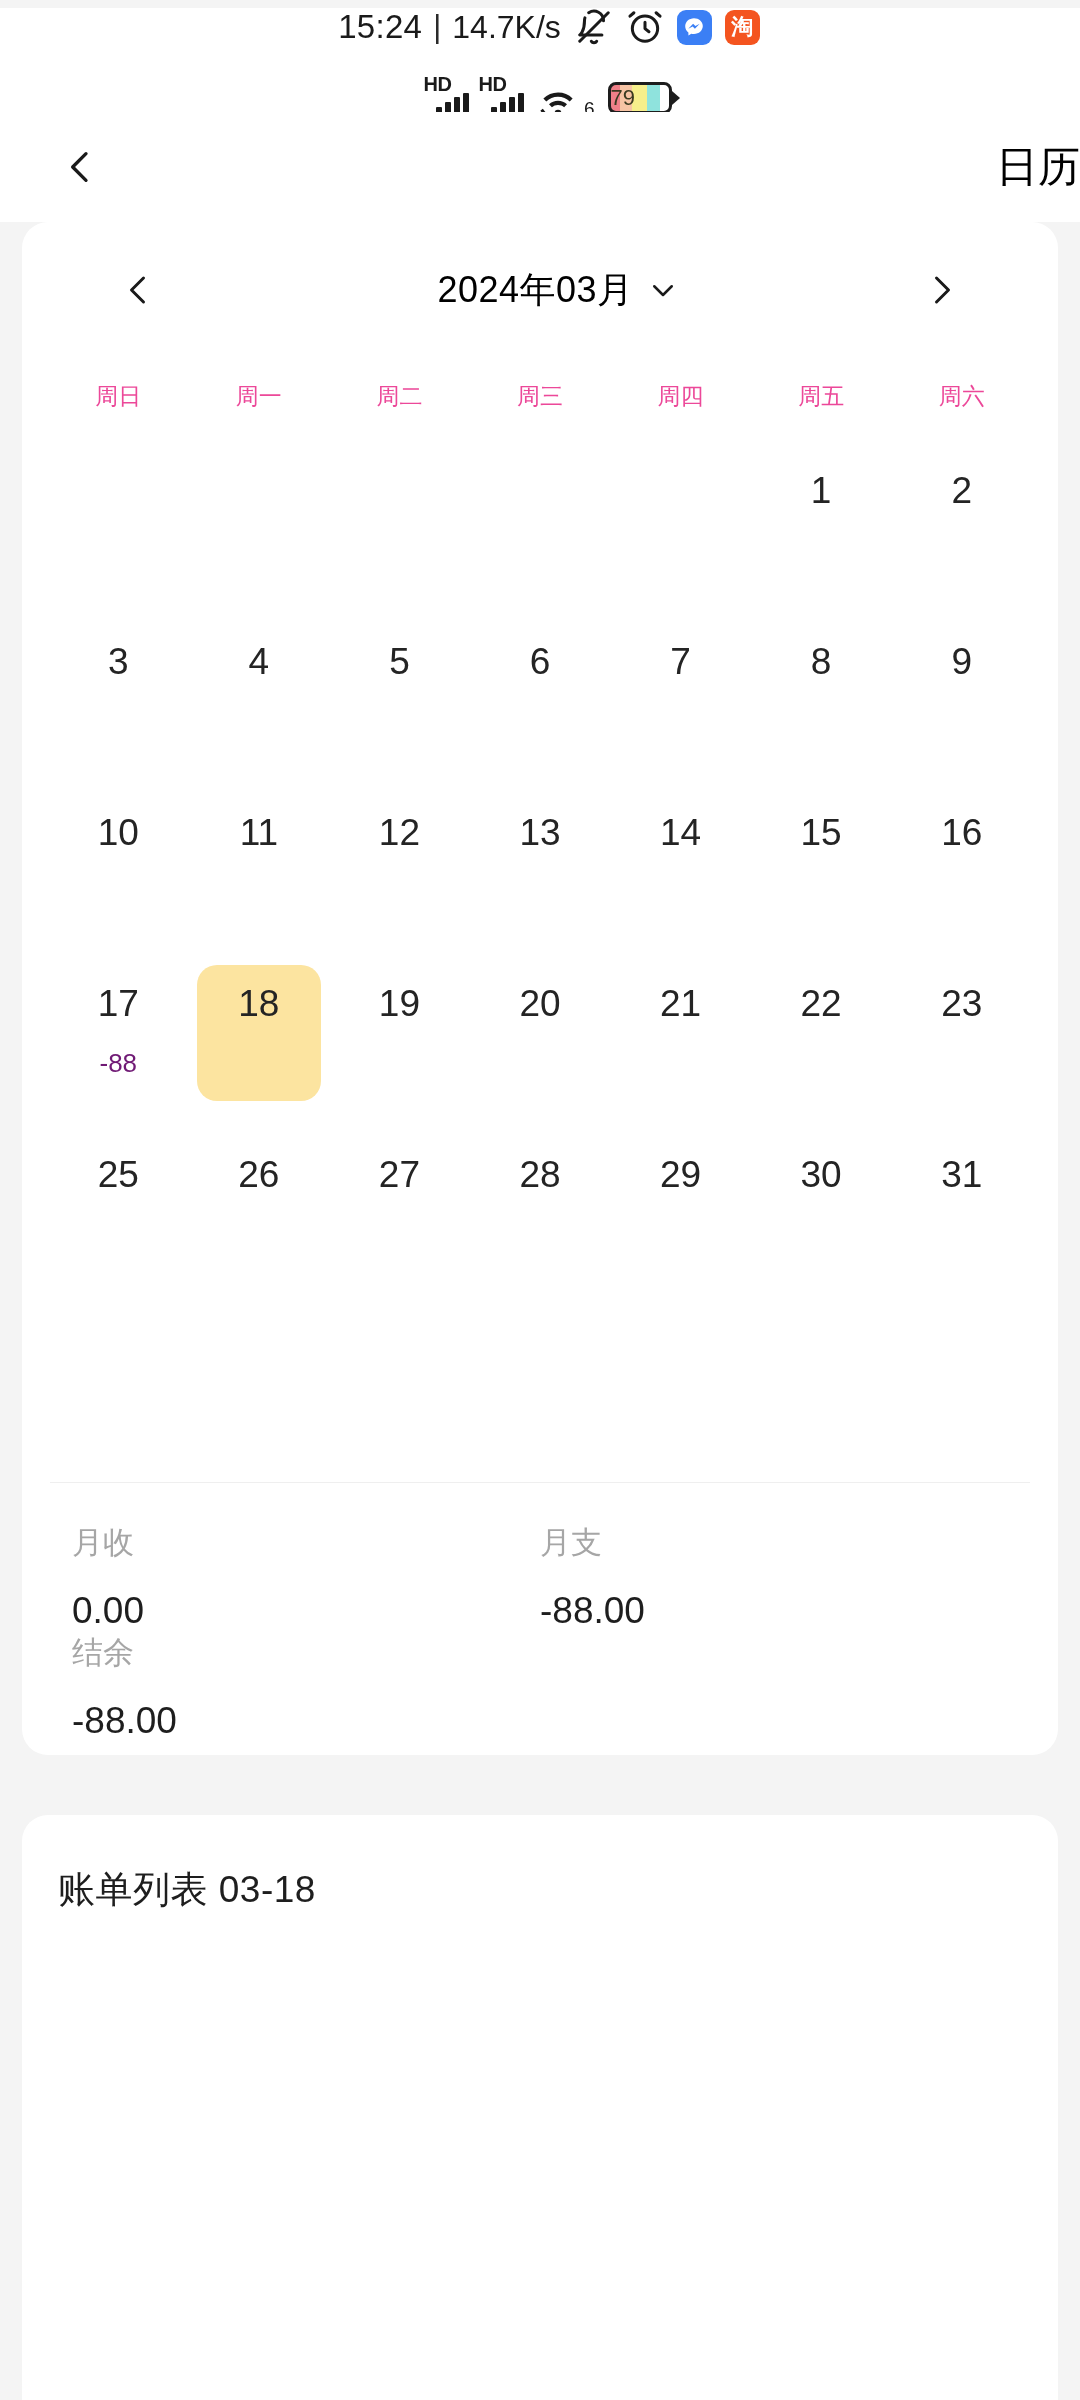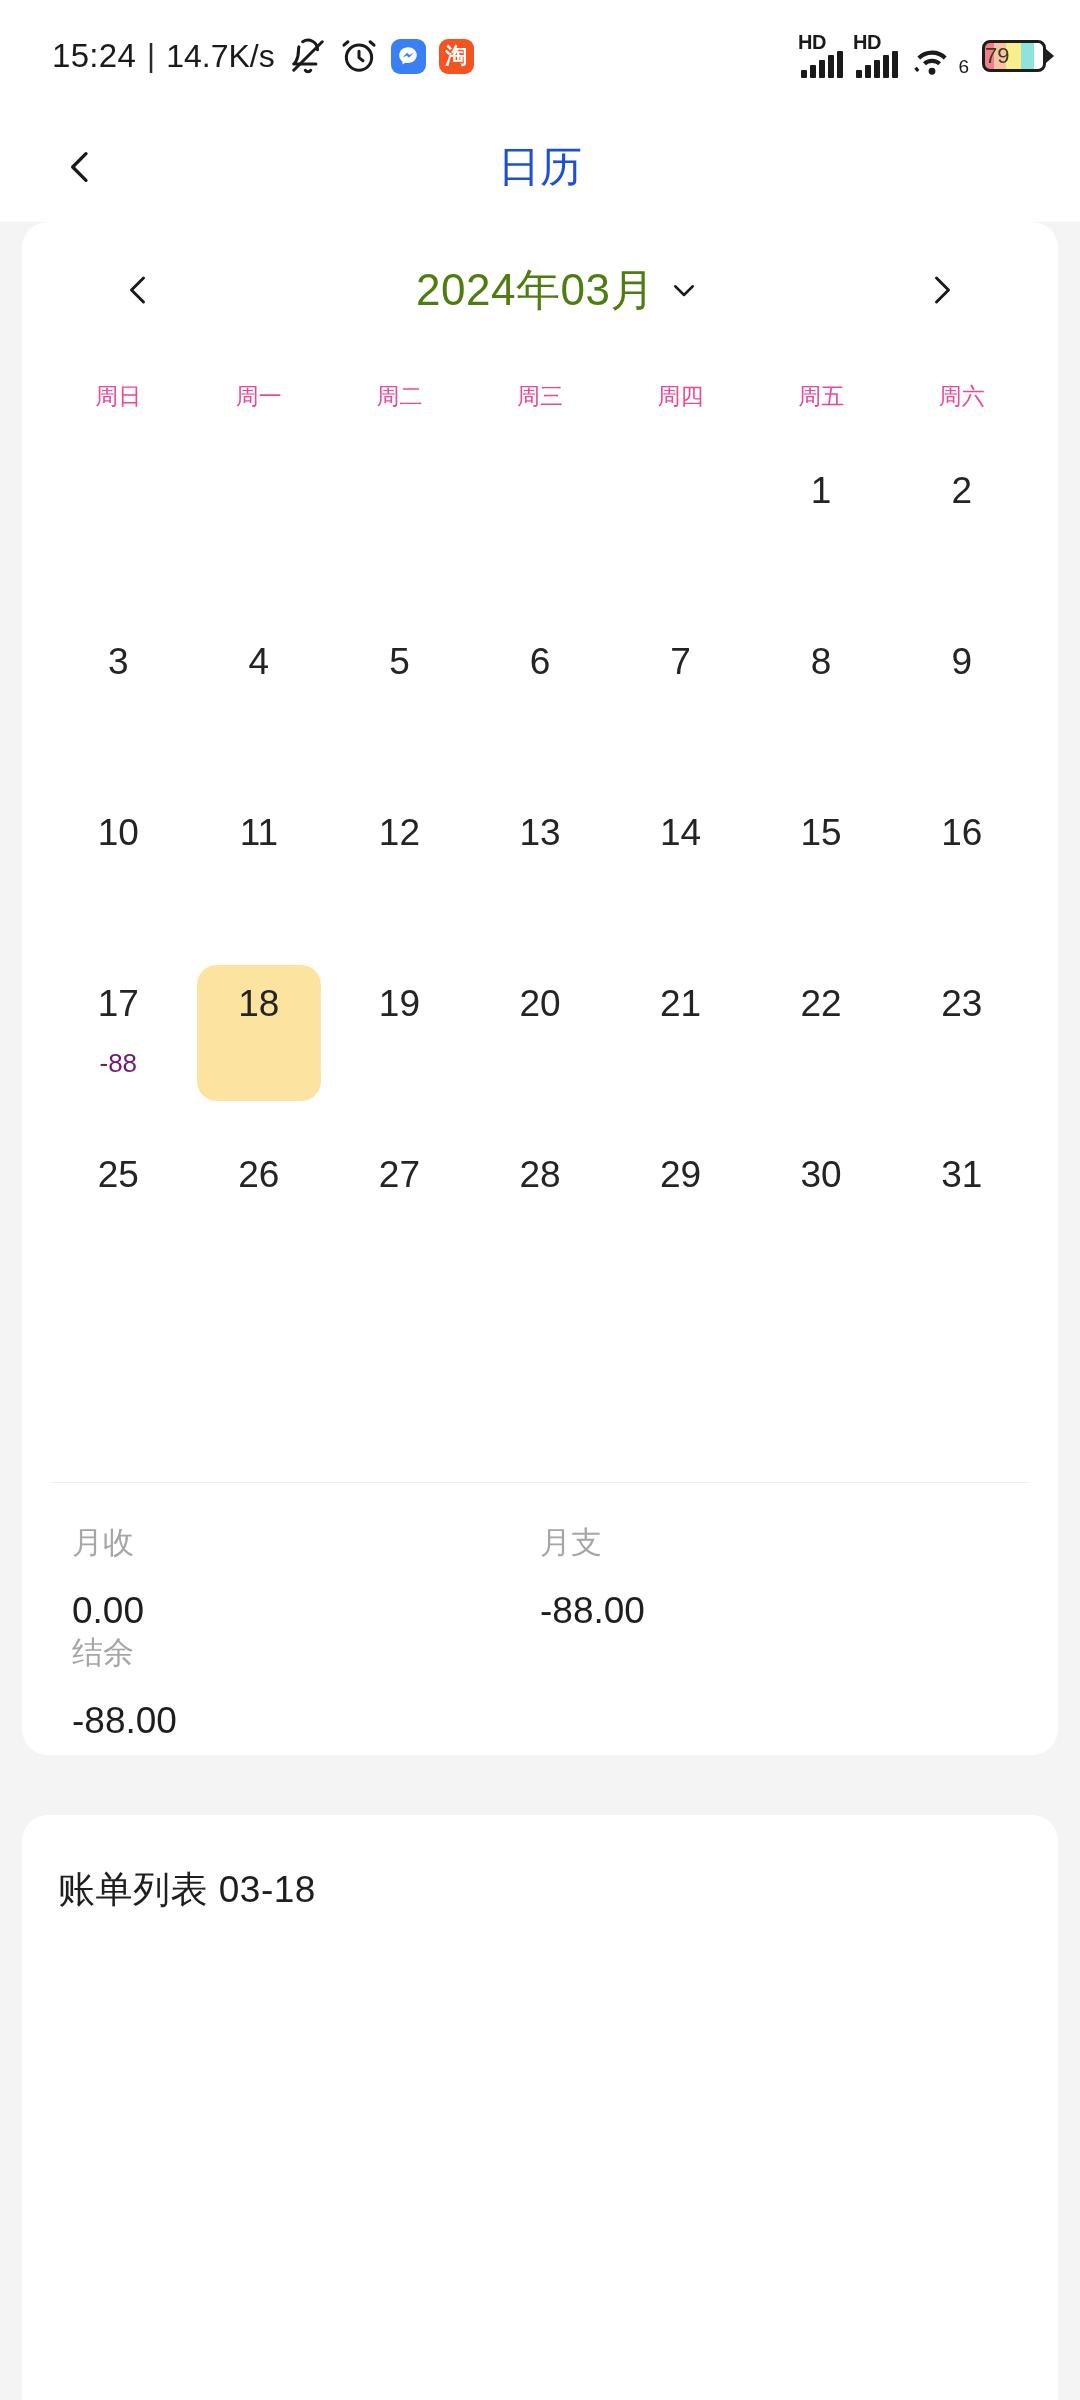--- a/index.html
+++ b/index.html
@@ -16,28 +16,29 @@
     position: relative;
     width: 1080px;
     height: 2400px;
     background: #f4f4f4;
     overflow: hidden;
   }
 
   
   .status-bar {
     position: absolute;
-    top: 0; left: 0;
+    top: 8px; left: 0;
     width: 1080px;
     height: 112px;
     display: flex;
     align-items: center;
     justify-content: space-between;
     padding: 0 34px 0 52px;
     background: #ffffff;
+    flex-direction: column;
   }
   .status-left {
     display: flex;
     align-items: center;
     gap: 0px;
   }
   .status-time {
     font-size: 33px;
     color: #1a1a1a;
     letter-spacing: 0.3px;
@@ -147,23 +148,23 @@
     position: absolute;
     left: 46px;
     width: 70px; height: 70px;
     display: flex;
     align-items: center;
     justify-content: center;
     cursor: pointer;
   }
   .header-title {
     width: 100%;
-    text-align: center;
+    text-align: right;
     font-size: 42px;
-    color: #1d4ed8;
+    color: #000000;
     font-weight: 500;
   }
 
   
   .card {
     position: absolute;
     left: 22px;
     width: 1036px;
     background: #ffffff;
     border-radius: 26px;
@@ -189,22 +190,22 @@
   }
   .nav-prev { left: 78px; }
   .nav-next { right: 78px; }
   .month-label {
     display: flex;
     align-items: center;
     gap: 14px;
     cursor: pointer;
   }
   .month-text {
-    font-size: 44px;
-    color: #4d7c0f;
+    font-size: 36px;
+    color: #000000;
     font-weight: 500;
     letter-spacing: 0.5px;
     margin-left: 35px;
   }
 
   
   .weekdays {
     display: grid;
     grid-template-columns: repeat(7, 1fr);
     padding: 0 26px;

